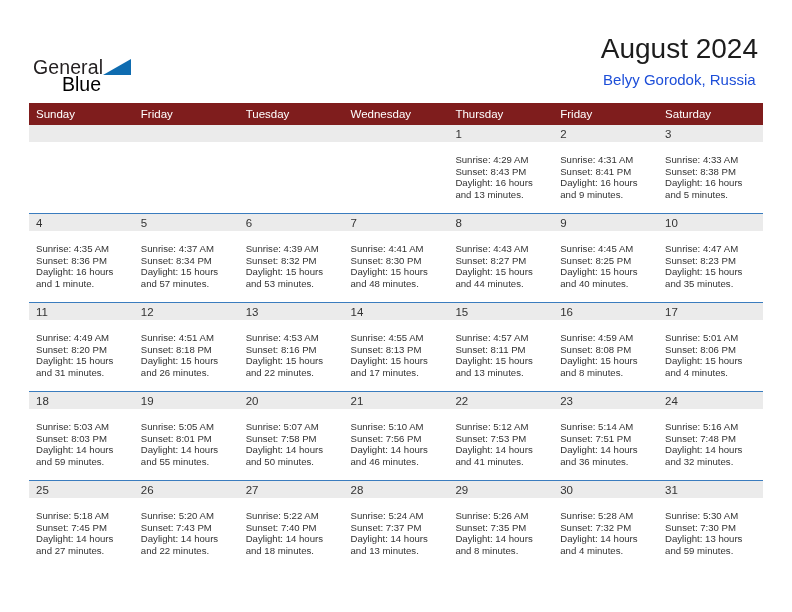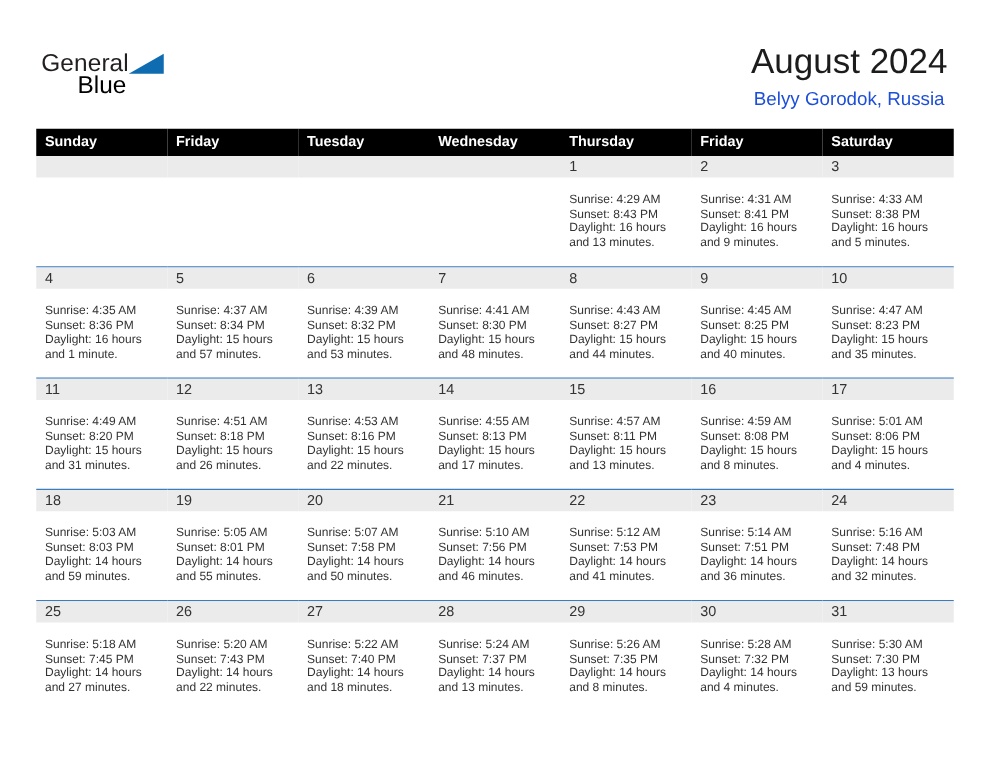--- a/index.html
+++ b/index.html
@@ -24,21 +24,21 @@
   
   .header {
     position: absolute;
     left: 0; top: 0;
     width: 792px;
     height: 100px;
   }
   .logo {
     position: absolute;
     left: 33px;
-    top: 40px;
+    top: 56px;
     width: 140px;
     height: 46px;
     text-decoration: underline;
   }
   .logo-general {
     position: absolute;
     left: 0;
     top: 0;
     font-size: 19.5px;
     letter-spacing: 0.1px;
@@ -87,24 +87,24 @@
   
   .calendar {
     position: absolute;
     left: 29px;
     top: 103px;
     width: 734px;
     border-collapse: collapse;
     table-layout: fixed;
   }
   .calendar th {
-    background: #000000;
+    background: #7f1d1d;
     color: #ffffff;
     font-size: 11.5px;
-    font-weight: bold;
+    font-weight: normal;
     text-align: left;
     padding: 5px 0 5px 7px;
     height: 12px;
     border: none;
   }
   .calendar td {
     width: 104.85px;
     vertical-align: top;
     padding: 0;
     border: none;

